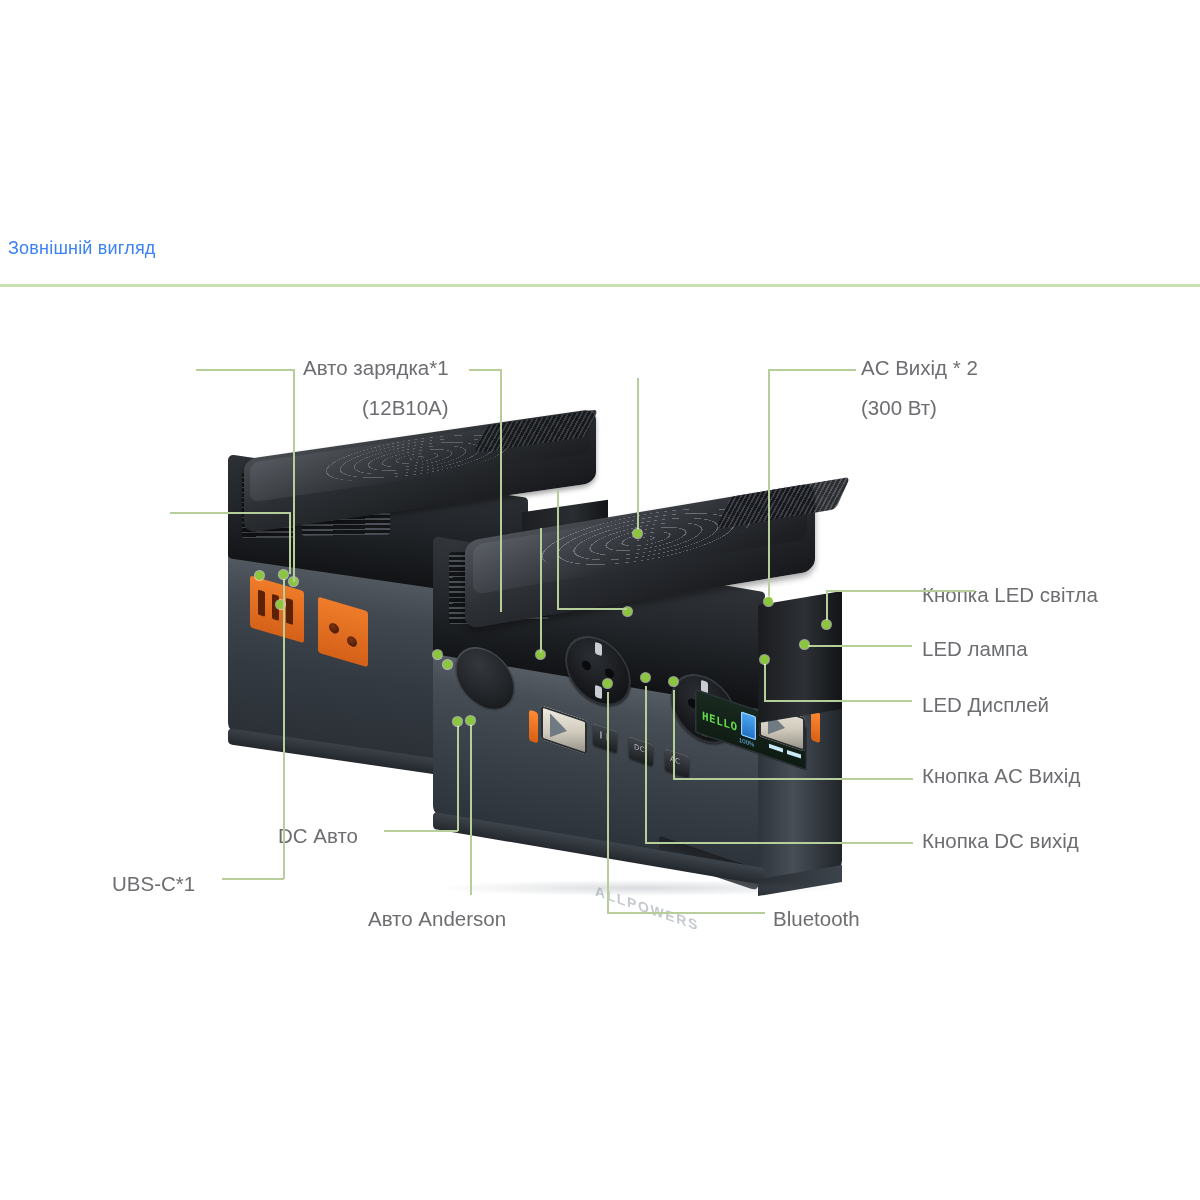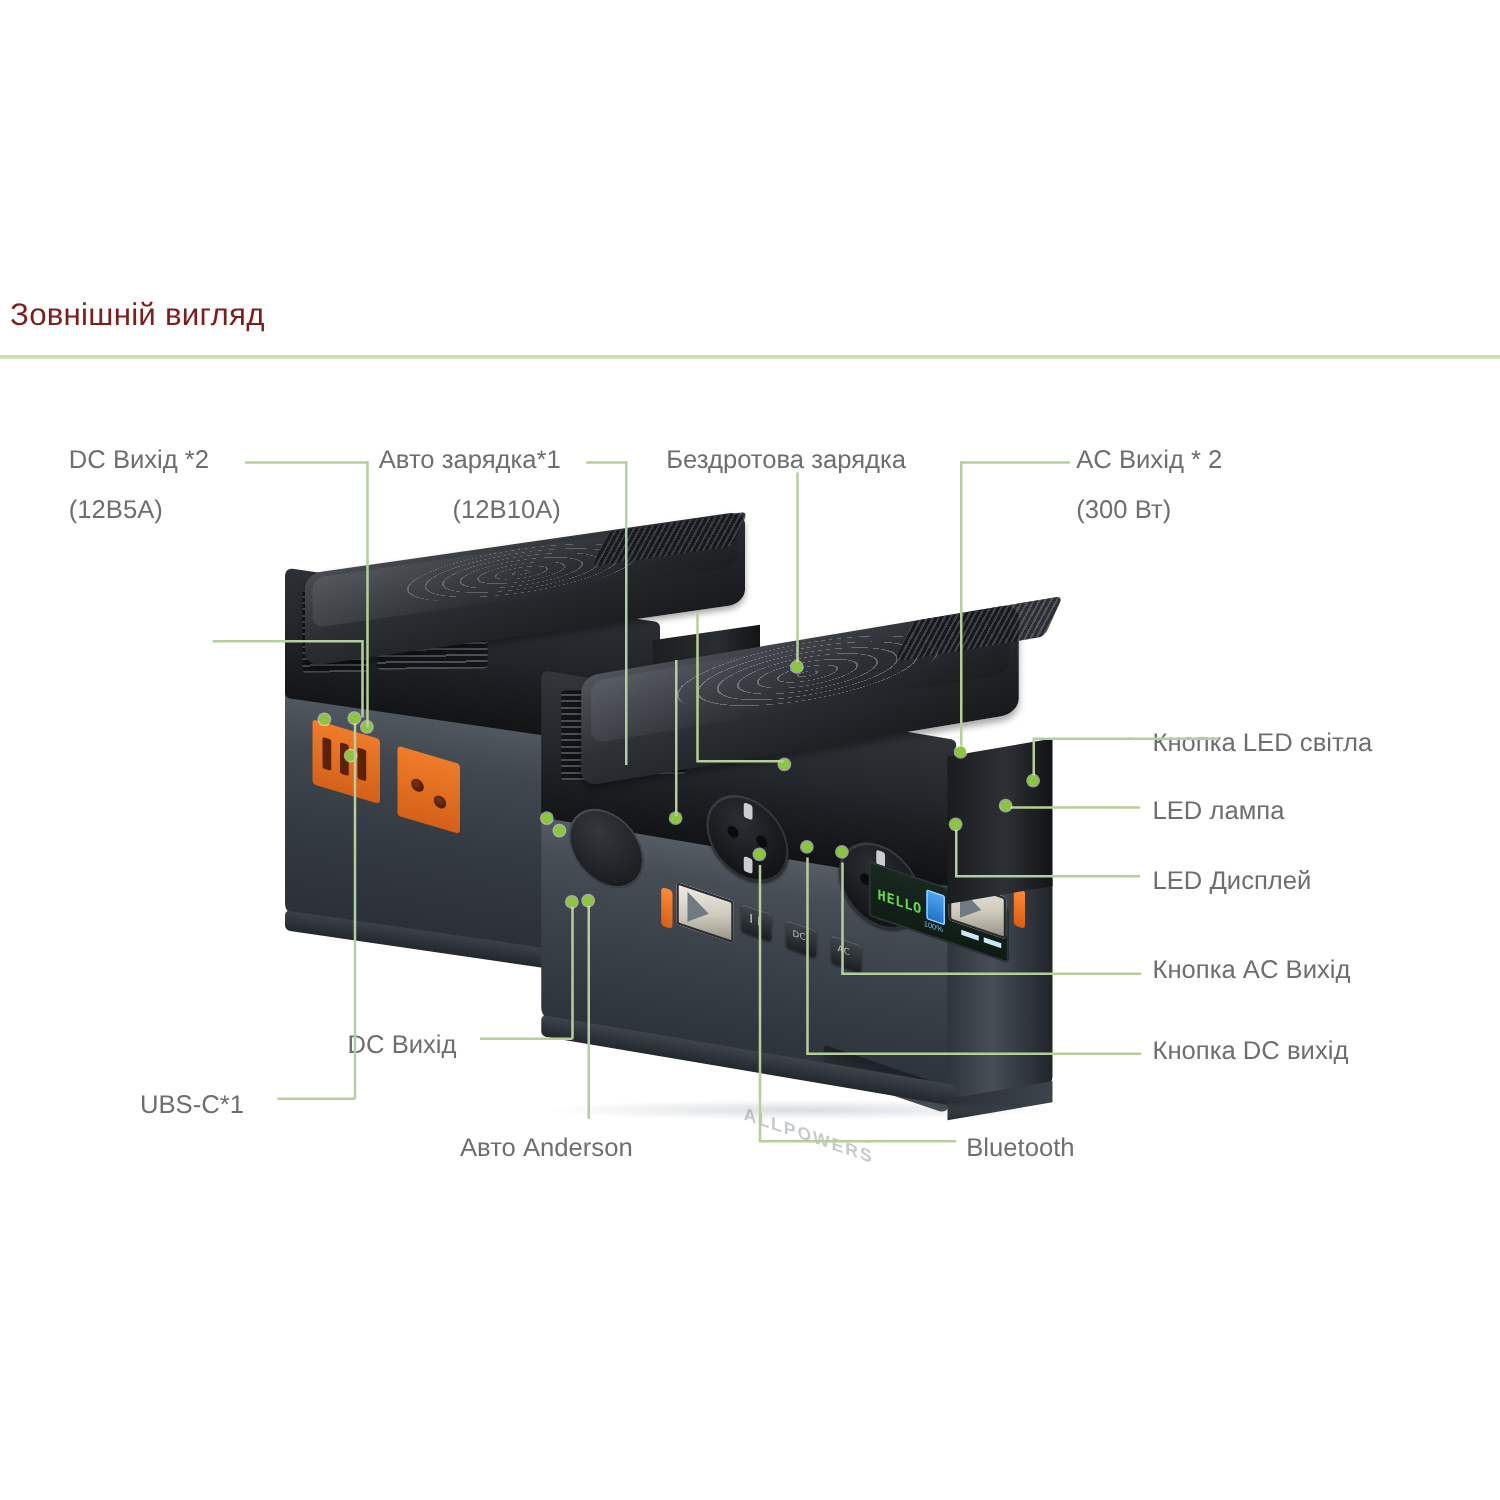--- a/index.html
+++ b/index.html
@@ -16,22 +16,22 @@
     height: 1200px;
     background: #ffffff;
     overflow: hidden;
   }
 
   
   #section-title {
     position: absolute;
     left: 8px;
     top: 238px;
-    font-size: 25px;
-    color: #7f1d1d;
+    font-size: 18px;
+    color: #3b82f6;
     letter-spacing: 0.2px;
     white-space: nowrap;
   }
   #title-divider {
     position: absolute;
     left: 0px;
     top: 284px;
     width: 1200px;
     height: 3px;
     background: #c8e0ab;
@@ -453,33 +453,26 @@
 
     <div class="front-lid">
       <div class="front-lid-face"></div>
       <div class="front-coil"></div>
       <div class="front-topvent"></div>
     </div>
   </div>
 
   <div class="shadow"></div>
 
-  <div class="label" style="left:55px; top:348px;">
-    <span>DC Вихід *2</span>
-    <span class="l2">(12В5А)</span>
-  </div>
 
   <div class="label" style="left:303px; top:348px;">
     <span>Авто зарядка*1</span>
     <span class="l2" style="text-align:right">(12В10А)</span>
   </div>
 
-  <div class="label" style="left:533px; top:348px;">
-    <span>Бездротова зарядка</span>
-  </div>
 
   <div class="label" style="left:861px; top:348px;">
     <span>AC Вихід * 2</span>
     <span class="l2">(300 Вт)</span>
   </div>
 
 
   <div class="label" style="left:922px; top:575px;">
     <span>Кнопка LED світла</span>
   </div>
@@ -494,21 +487,21 @@
 
   <div class="label" style="left:922px; top:756px;">
     <span>Кнопка AC Вихід</span>
   </div>
 
   <div class="label" style="left:922px; top:821px;">
     <span>Кнопка DC вихід</span>
   </div>
 
   <div class="label" style="left:278px; top:816px;">
-    <span>DC Вихід</span>
+    <span>DC Авто</span>
   </div>
 
   <div class="label" style="left:112px; top:864px;">
     <span>UBS-C*1</span>
   </div>
 
   <div class="label" style="left:368px; top:899px;">
     <span>Авто Anderson</span>
   </div>
 

